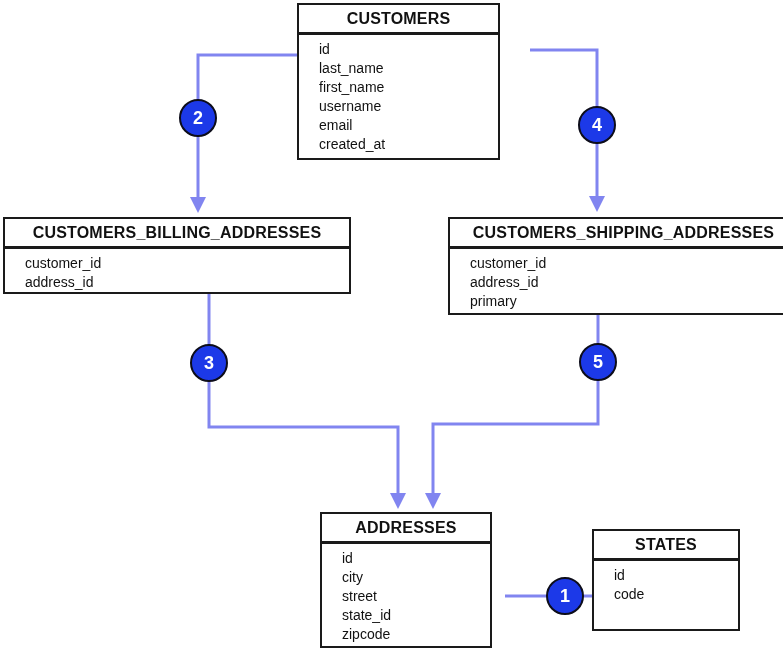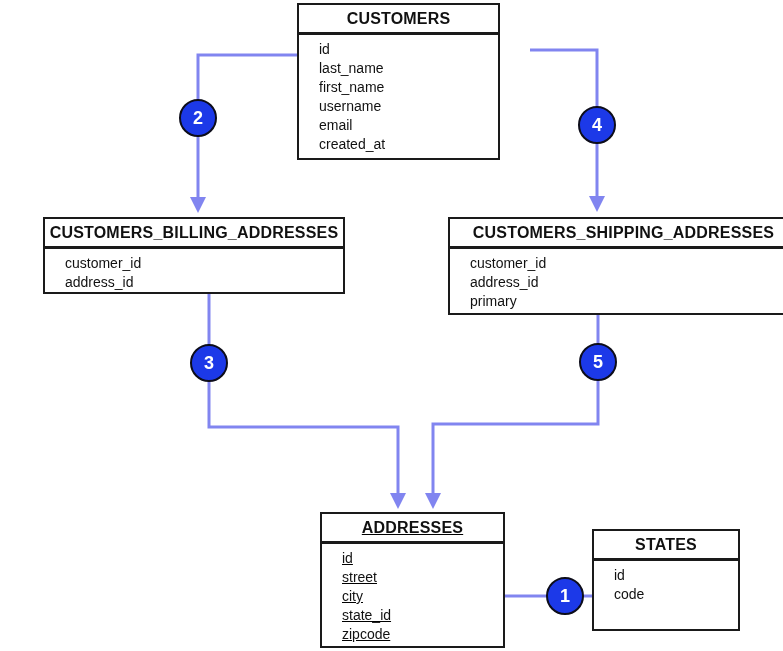--- a/index.html
+++ b/index.html
@@ -43,23 +43,23 @@
   }
   .entity-fields {
     padding: 5px 6px 5px 20px;
     font-size: 14px;
     color: var(--text);
   }
   .field { line-height: 19px; white-space: nowrap; }
 
   
   #entity-customers                    { left: 297px; top: 3px;   width: 203px; height: 157px; }
-  #entity-customers-billing-addresses  { left: 3px;   top: 217px; width: 302px; height: 77px; margin-left: 40px;  }
+  #entity-customers-billing-addresses  { left: 3px;   top: 217px; width: 348px; height: 77px;  }
   #entity-customers-shipping-addresses { left: 426px; top: 217px; width: 351px; height: 98px; margin-left: 22px;  }
-  #entity-addresses                    { left: 320px; top: 512px; width: 185px; height: 136px; text-decoration: underline; }
+  #entity-addresses                    { left: 320px; top: 512px; width: 172px; height: 136px; }
   #entity-states                       { left: 592px; top: 529px; width: 148px; height: 102px; }
 
   svg.connectors {
     position: absolute;
     left: 0; top: 0;
     width: 783px; height: 651px;
     pointer-events: none;
   }
   svg.connectors polyline {
     fill: none;
@@ -151,22 +151,22 @@
       <div class="field">customer_id</div>
       <div class="field">address_id</div>
       <div class="field">primary</div>
     </div>
   </div>
 
   <div class="entity" id="entity-addresses">
     <div class="entity-header">ADDRESSES</div>
     <div class="entity-fields">
       <div class="field">id</div>
+      <div class="field">city</div>
       <div class="field">street</div>
-      <div class="field">city</div>
       <div class="field">state_id</div>
       <div class="field">zipcode</div>
     </div>
   </div>
 
   <div class="entity" id="entity-states">
     <div class="entity-header">STATES</div>
     <div class="entity-fields">
       <div class="field">id</div>
       <div class="field">code</div>

